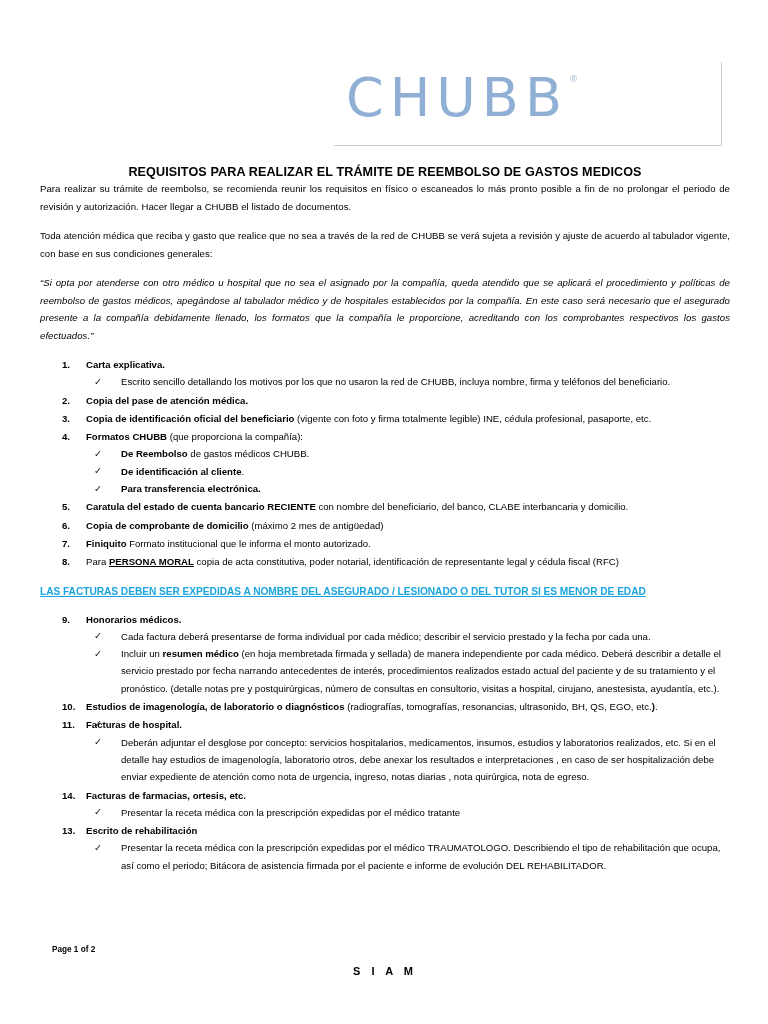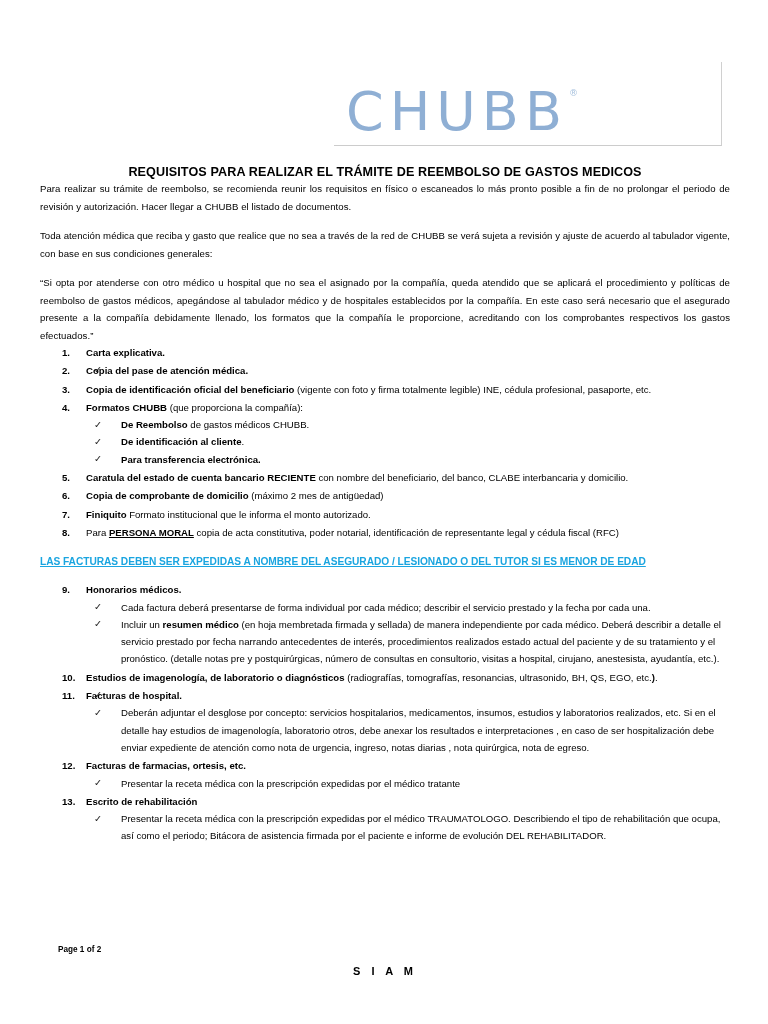--- a/index.html
+++ b/index.html
@@ -39,21 +39,21 @@
     top: 62px;
     width: 388px;
     height: 84px;
     border-right: 1px solid #d0d0d0;
     border-bottom: 1px solid #cccccc;
     box-sizing: border-box;
   }
   .logo-wordmark {
     position: absolute;
     left: 12px;
-    top: 20px;
+    top: 6px;
     display: flex;
     align-items: flex-start;
     height: 62px;
   }
   .logo-letters {
     font-family: "DejaVu Sans", sans-serif;
     font-size: 54px;
     font-weight: 400;
     letter-spacing: 6px;
     color: #8fafd4;
@@ -90,21 +90,22 @@
     font-size: 9.6px;
     line-height: 17.5px;
     margin: 0 0 12px 0;
     text-align: justify;
     letter-spacing: 0.05px;
   }
   p.para.bold {
     font-weight: normal;
   }
   p.para.italic {
-    margin-bottom: 0;
+    font-style: italic;
+    margin-bottom: 12px;
   }
 
   
   ol.req-list {
     margin: 0;
     padding: 0;
     list-style: none;
   }
   li.req-item {
     position: relative;
@@ -170,21 +171,21 @@
   
   .footer {
     position: absolute;
     left: 40px;
     top: 944px;
     width: 690px;
     height: 60px;
   }
   .footer-page {
     position: absolute;
-    left: 18px;
+    left: 12px;
     top: 0;
     font-size: 8.2px;
     font-weight: bold;
     line-height: 12px;
   }
   .footer-siam {
     position: absolute;
     left: 0;
     top: 20px;
     width: 690px;
@@ -217,21 +218,21 @@
 
     <p class="para bold">Toda atención médica que reciba y gasto que realice que no sea a través de la red de CHUBB se verá sujeta a revisión y ajuste de acuerdo al tabulador vigente, con base en sus condiciones generales:</p>
 
     <p class="para italic">“Si opta por atenderse con otro médico u hospital que no sea el asignado por la compañía, queda atendido que se aplicará el procedimiento y políticas de reembolso de gastos médicos, apegándose al tabulador médico y de hospitales establecidos por la compañía.  En este caso será necesario que el asegurado presente a la compañía debidamente llenado, los formatos que la compañía le proporcione, acreditando con los comprobantes respectivos los gastos efectuados.”</p>
 
     <ol class="req-list" id="req-list-primary">
         <li class="req-item">
           <span class="num">1.</span>
           <span class="item-text"><b>Carta explicativa.</b></span>
           <ul class="sub-list">
-            <li class="sub-item"><span class="tick">✓</span></li>
+            <li class="sub-item"><span class="tick">✓</span><span>Escrito sencillo detallando los motivos por los que no usaron la red de CHUBB, incluya nombre, firma y teléfonos del beneficiario.</span></li>
           </ul>
         </li>
         <li class="req-item">
           <span class="num">2.</span>
           <span class="item-text"><b>Copia del pase de atención médica.</b></span>
         </li>
         <li class="req-item">
           <span class="num">3.</span>
           <span class="item-text"><b>Copia de identificación oficial del beneficiario</b> (vigente con foto y firma totalmente legible) INE, cédula profesional, pasaporte, etc.</span>
         </li>
@@ -281,21 +282,21 @@
           </ul>
         </li>
         <li class="req-item">
           <span class="num">11.</span>
           <span class="item-text"><b>Facturas de hospital.</b></span>
           <ul class="sub-list">
             <li class="sub-item"><span class="tick">✓</span><span>Deberán adjuntar el desglose por concepto: servicios hospitalarios, medicamentos, insumos, estudios y laboratorios realizados, etc. Si en el detalle hay estudios de imagenología, laboratorio otros, debe anexar los resultados e interpretaciones , en caso de ser hospitalización debe enviar expediente de atención  como nota de urgencia, ingreso, notas diarias , nota quirúrgica, nota de egreso.</span></li>
           </ul>
         </li>
         <li class="req-item">
-          <span class="num">12.</span>
+          <span class="num">14.</span>
           <span class="item-text"><b>Facturas de farmacias, ortesis, etc.</b></span>
           <ul class="sub-list">
             <li class="sub-item"><span class="tick">✓</span><span>Presentar la receta médica con la prescripción expedidas por el médico tratante</span></li>
           </ul>
         </li>
         <li class="req-item">
           <span class="num">13.</span>
           <span class="item-text"><b>Escrito de rehabilitación</b></span>
           <ul class="sub-list">
             <li class="sub-item"><span class="tick">✓</span><span>Presentar la receta médica con la prescripción expedidas por el médico TRAUMATOLOGO. Describiendo el tipo de rehabilitación que ocupa, así como el periodo; Bitácora de asistencia firmada por el paciente e informe de evolución DEL REHABILITADOR.</span></li>

